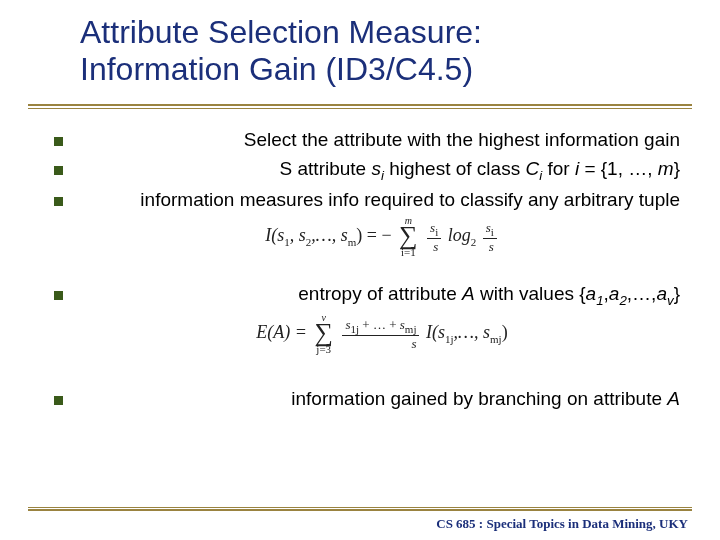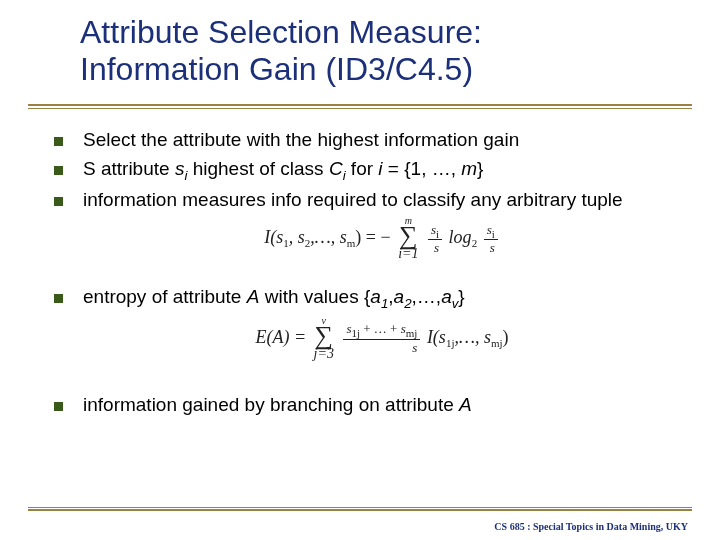--- a/index.html
+++ b/index.html
@@ -58,20 +58,21 @@
     background: #3a5a1a;
     margin-top: 9px;
     margin-right: 20px;
     flex-shrink: 0;
   }
   .bullet-text {
     font-size: 19px;
     color: #000;
     line-height: 1.3;
     flex: 1;
+    text-align: right;
   }
   .it { font-style: italic; }
   .sub { font-size: 0.7em; vertical-align: sub; font-style: italic; }
   .formula {
     text-align: center;
     margin: 4px 0 10px 30px;
   }
   .formula img, .formula .f {
     display: inline-block;
   }
@@ -92,21 +93,21 @@
   .frac .den { display:block; padding:0 3px; font-size:13px;}
   .sigma {
     display: inline-block;
     vertical-align: middle;
     text-align: center;
     margin: 0 3px;
     line-height: 1;
   }
   .sigma .top { font-size: 10px; display:block; font-style: italic;}
   .sigma .sym { font-size: 26px; display:block; line-height: 0.8;}
-  .sigma .bot { font-size: 14px; display:block; font-style: italic;}
+  .sigma .bot { font-size: 11px; display:block; }
   .footer-line {
     position: absolute;
     left: 28px;
     right: 28px;
     bottom: 32px;
     height: 1px;
     background: #9a8340;
   }
   .footer-line2 {
     position: absolute;
@@ -114,21 +115,21 @@
     right: 28px;
     bottom: 29px;
     height: 2px;
     background: #9a8340;
   }
   .footer {
     position: absolute;
     right: 32px;
     bottom: 8px;
     font-family: "Times New Roman", serif;
-    font-size: 10px;
+    font-size: 13px;
     font-weight: bold;
     color: #1b2f7a;
   }
   .gap1 { height: 14px; }
   .gap2 { height: 22px; }
 </style>
 </head>
 <body>
 
 <div class="slide">

